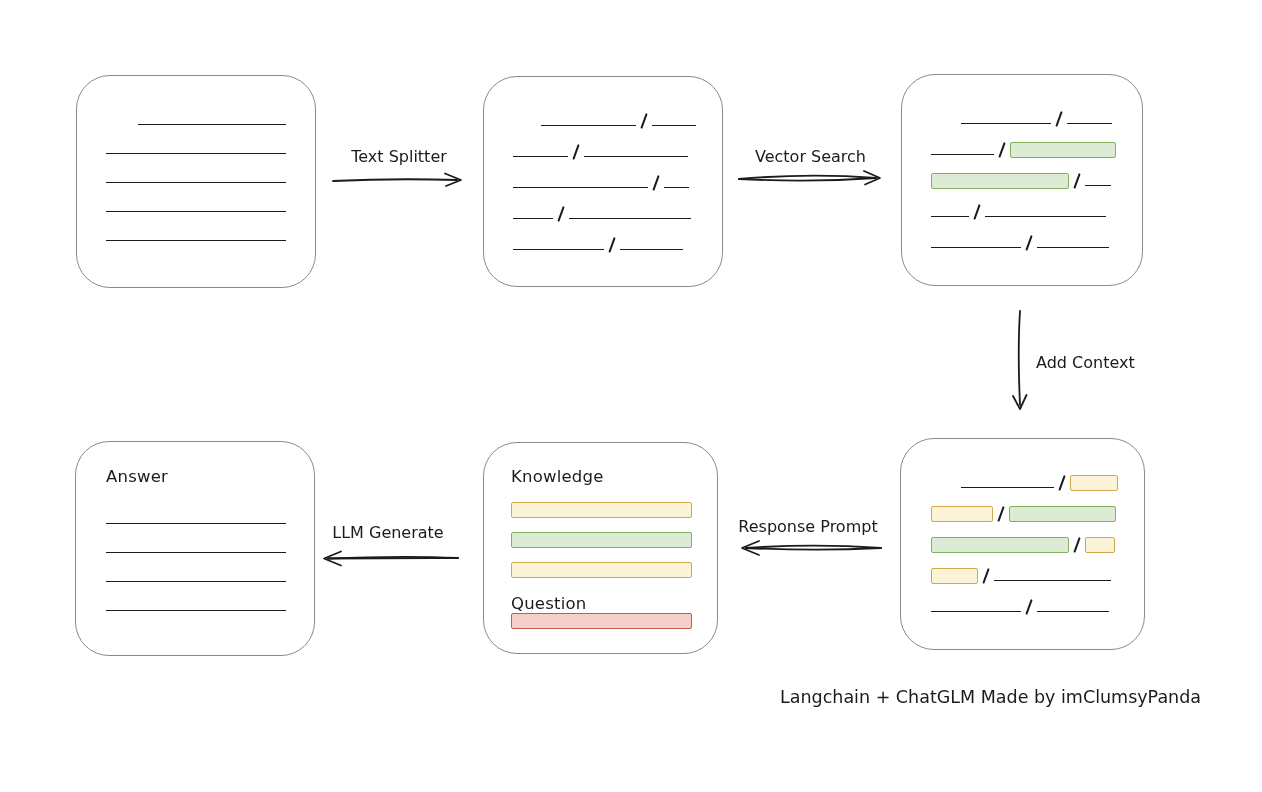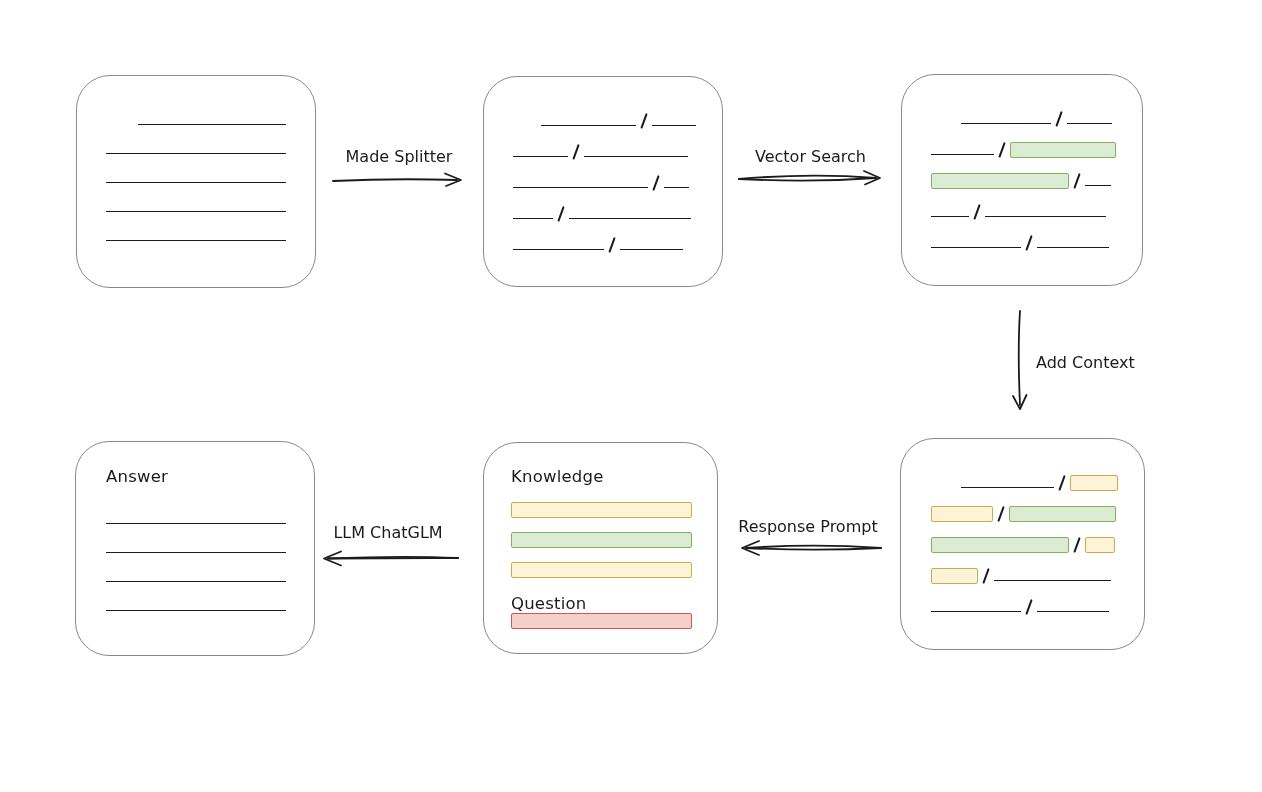--- a/index.html
+++ b/index.html
@@ -185,21 +185,21 @@
         </div>
       <div class="seg-row">
           <span class="seg seg-line" style="width:180px;"></span>
         </div>
       <div class="seg-row">
           <span class="seg seg-line" style="width:180px;"></span>
         </div>
     </div>
   </div>
 
-  <div class="arrow-label" style="left:330px;top:147px;width:138px;">Made Splitter</div>
+  <div class="arrow-label" style="left:330px;top:147px;width:138px;">Text Splitter</div>
   <svg class="arrow-svg" style="left:330px;top:169px;" width="140" height="22">
     <path d="M3,12 C45,10 95,10 127,11"></path>
     <path d="M115,4.5 L131,11 L116,17"></path>
   </svg>
 
   <div class="arrow-label" style="left:733px;top:147px;width:155px;">Vector Search</div>
   <svg class="arrow-svg" style="left:735px;top:167px;" width="155" height="22">
     <path d="M4,12 C55,7.5 105,8 141,11"></path>
     <path d="M4,12 C55,14.5 105,13.5 141,11"></path>
     <path d="M129,4 L145,11 L130,17.5"></path>
@@ -211,21 +211,22 @@
     <path d="M6,89 L13,102 L19.5,88"></path>
   </svg>
 
   <div class="arrow-label" style="left:728px;top:517px;width:160px;">Response Prompt</div>
   <svg class="arrow-svg" style="left:733px;top:537px;" width="152" height="22">
     <path d="M148,11 C100,7.5 55,8 13,11"></path>
     <path d="M148,11 C100,13.5 55,13 13,11"></path>
     <path d="M26,4 L9,11 L26,18"></path>
   </svg>
 
-  <div class="arrow-label" style="left:318px;top:523px;width:140px;">LLM ChatGLM</div>
+  <div class="arrow-label" style="left:318px;top:523px;width:140px;">LLM Generate</div>
   <svg class="arrow-svg" style="left:316px;top:546px;" width="146" height="22">
     <path d="M142,12 C100,10 60,10.5 12,12.5"></path>
     <path d="M142,12 C100,12.5 60,12 12,12.5"></path>
     <path d="M25,5.5 L8,12.5 L25,19.5"></path>
   </svg>
 
+  <div class="footer" style="left:780px;top:687px;width:400px;text-align:center;">Langchain + ChatGLM Made by imClumsyPanda</div>
 
 </div>
 
 </body></html>

